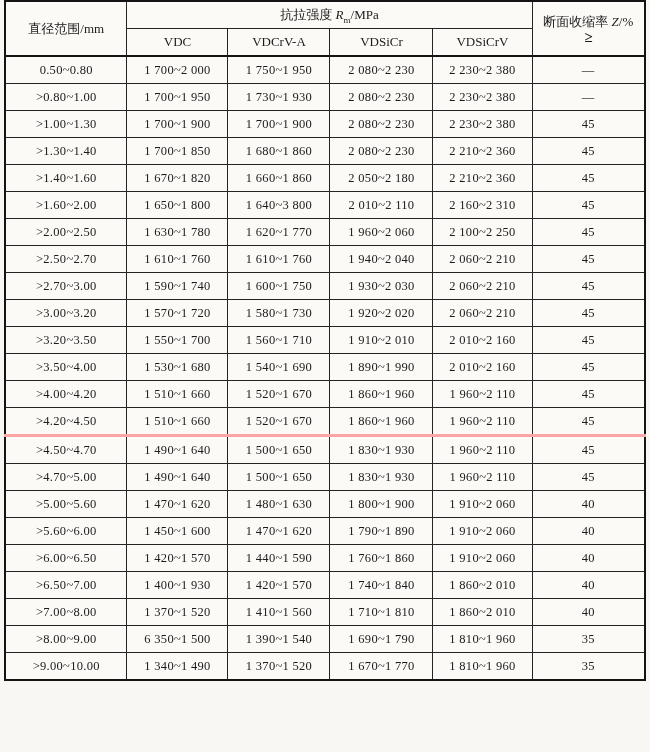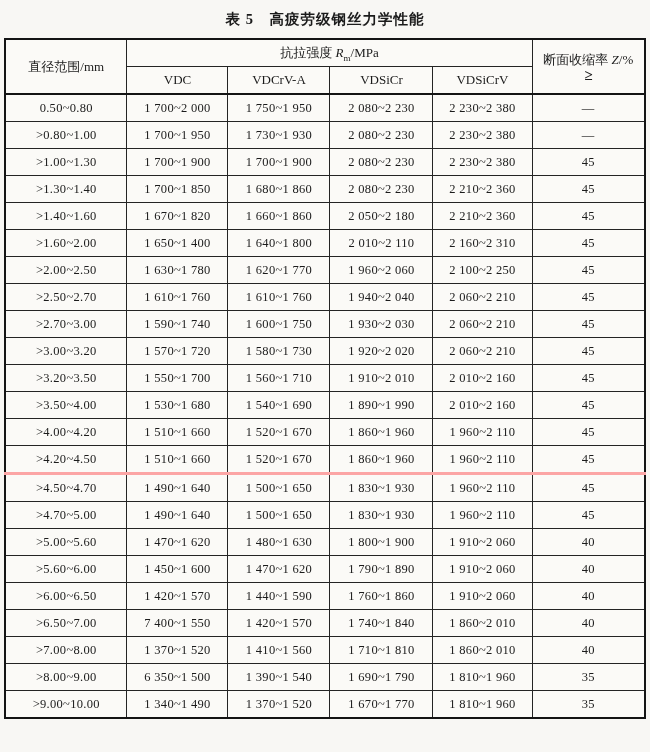--- a/index.html
+++ b/index.html
@@ -78,21 +78,20 @@
     font-size: 15px;
     font-weight: bold;
     line-height: 16px;
   }
 </style>
 </head>
 <body>
 
 <div>
 
-  <div class="caption">表 5　高疲劳级钢丝力学性能</div>
 
   <table class="props">
     <colgroup>
       <col style="width:122px">
       <col style="width:101px">
       <col style="width:102px">
       <col style="width:103px">
       <col style="width:99px">
       <col style="width:113px">
     </colgroup>
@@ -148,22 +147,22 @@
         <tr>
           <td>&gt;1.40~1.60</td>
           <td>1 670~1 820</td>
           <td>1 660~1 860</td>
           <td>2 050~2 180</td>
           <td>2 210~2 360</td>
           <td>45</td>
         </tr>
         <tr>
           <td>&gt;1.60~2.00</td>
-          <td>1 650~1 400</td>
-          <td>1 640~1 800</td>
+          <td>1 650~1 800</td>
+          <td>1 640~3 800</td>
           <td>2 010~2 110</td>
           <td>2 160~2 310</td>
           <td>45</td>
         </tr>
         <tr>
           <td>&gt;2.00~2.50</td>
           <td>1 630~1 780</td>
           <td>1 620~1 770</td>
           <td>1 960~2 060</td>
           <td>2 100~2 250</td>
@@ -260,21 +259,21 @@
         <tr>
           <td>&gt;6.00~6.50</td>
           <td>1 420~1 570</td>
           <td>1 440~1 590</td>
           <td>1 760~1 860</td>
           <td>1 910~2 060</td>
           <td>40</td>
         </tr>
         <tr>
           <td>&gt;6.50~7.00</td>
-          <td>7 400~1 550</td>
+          <td>1 400~1 930</td>
           <td>1 420~1 570</td>
           <td>1 740~1 840</td>
           <td>1 860~2 010</td>
           <td>40</td>
         </tr>
         <tr>
           <td>&gt;7.00~8.00</td>
           <td>1 370~1 520</td>
           <td>1 410~1 560</td>
           <td>1 710~1 810</td>

